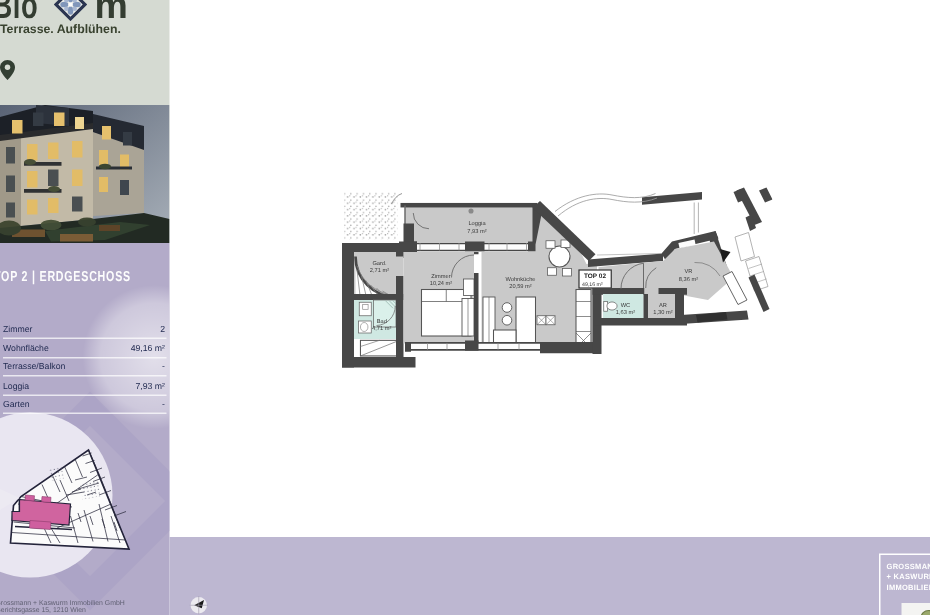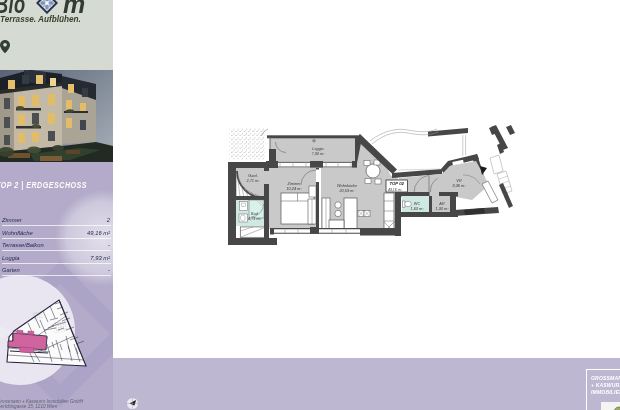--- a/index.html
+++ b/index.html
@@ -1,17 +1,17 @@
 <!DOCTYPE html>
 <html><head>
 <meta charset="utf-8">
 <style>
   html,body{margin:0;padding:0;}
   body{width:620px;height:410px;overflow:hidden;background:#fff;font-family:"Liberation Sans",sans-serif;}
-  #page{position:relative;width:620px;height:410px;overflow:hidden;background:#fff;font-style:italic;}
+  #page{position:relative;width:620px;height:410px;overflow:hidden;background:#fff;}
   .abs{position:absolute;}
 </style>
 </head>
 <body>
 <div id="page">
 
 <div class="abs" style="left:0;top:0;width:113px;height:162px;background:#d5dad2;"></div>
 
 <div class="abs" style="left:-5px;top:-8px;height:25px;line-height:25px;color:#343d31;font-weight:bold;font-size:25px;white-space:nowrap;transform:scaleX(0.73);transform-origin:0 0;letter-spacing:0.5px;">Blo</div>
 <div class="abs" style="left:63px;top:-8px;height:25px;line-height:25px;color:#343d31;font-weight:bold;font-size:25px;">m</div>

